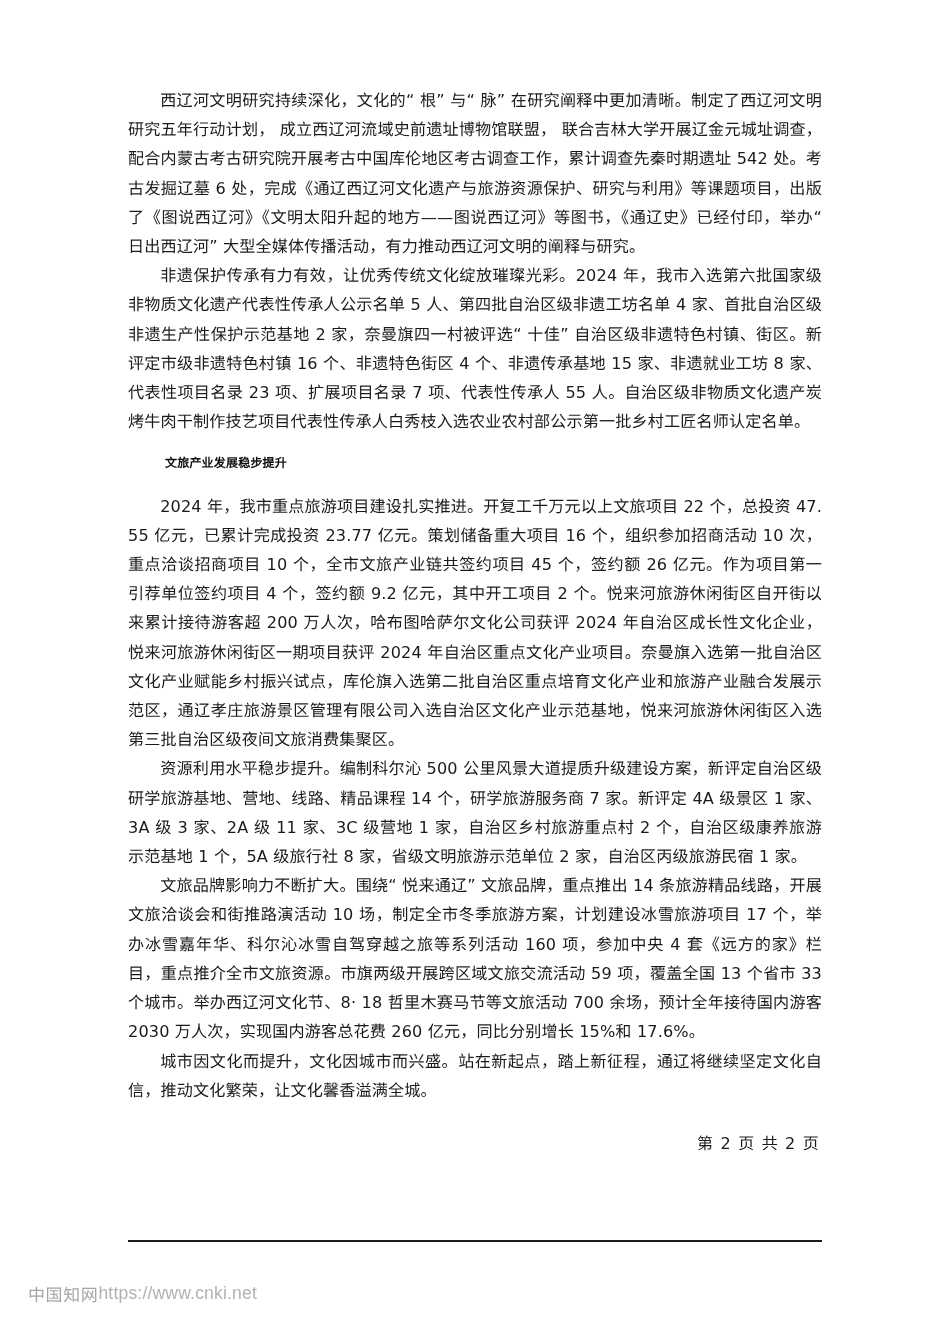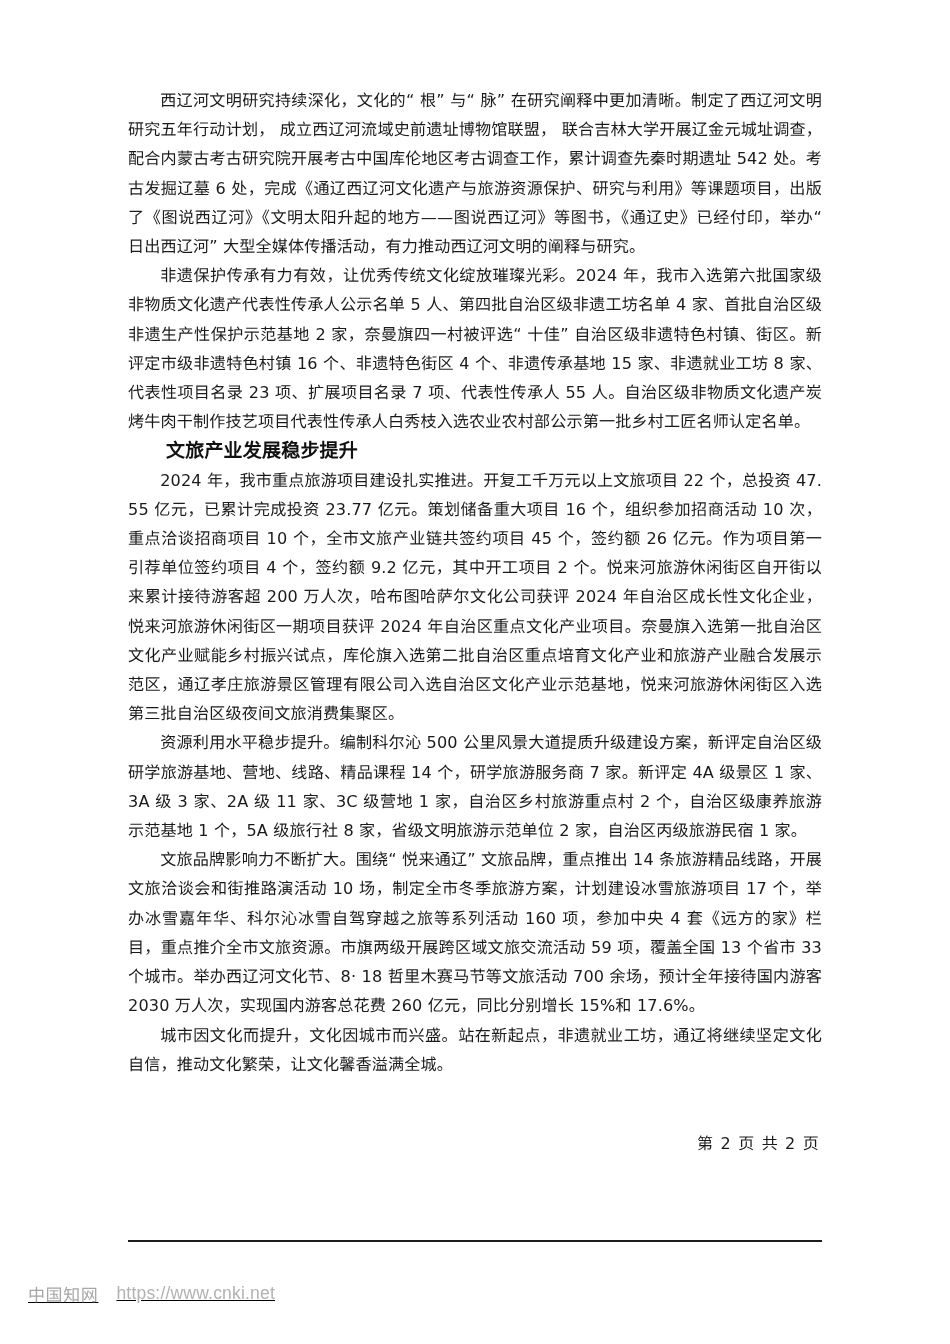--- a/index.html
+++ b/index.html
@@ -35,22 +35,22 @@
     color: #1a1a1a;
     text-align: justify;
     text-justify: inter-character;
     text-indent: 2em;
     letter-spacing: 0.15px;
     font-family: "DejaVu Sans", "Liberation Sans", sans-serif;
     word-break: break-all;
   }
 
   .subhead {
-    margin: 0;
-    font-size: 19px;
+    margin: 13px;
+    font-size: 12px;
     line-height: 29.2px;
     color: #111111;
     text-indent: 2em;
     font-weight: 600;
     letter-spacing: 0.2px;
     font-family: "DejaVu Sans", "Liberation Sans", sans-serif;
   }
 
   
   .page-number {
@@ -74,22 +74,20 @@
     background: #1c1c1c;
   }
 
   
   .footer-brand {
     position: absolute;
     left: 28px;
     top: 1281px;
     display: flex;
     align-items: center;
-    gap: 18px;
-    text-decoration: underline;
   }
   .brand-name {
     font-size: 17px;
     color: #a6a6a6;
     letter-spacing: 0.6px;
     font-family: "DejaVu Sans", "Liberation Sans", sans-serif;
     white-space: nowrap;
   }
   .brand-url {
     font-size: 17.5px;
@@ -104,21 +102,21 @@
 
 <div class="page">
 
   <div class="doc-body">
       <p class="para">西辽河文明研究持续深化，文化的“ 根” 与“ 脉” 在研究阐释中更加清晰。制定了西辽河文明研究五年行动计划， 成立西辽河流域史前遗址博物馆联盟， 联合吉林大学开展辽金元城址调查，配合内蒙古考古研究院开展考古中国库伦地区考古调查工作，累计调查先秦时期遗址 542 处。考古发掘辽墓 6 处，完成《通辽西辽河文化遗产与旅游资源保护、研究与利用》等课题项目，出版了《图说西辽河》《文明太阳升起的地方——图说西辽河》等图书，《通辽史》已经付印，举办“ 日出西辽河” 大型全媒体传播活动，有力推动西辽河文明的阐释与研究。</p>
       <p class="para">非遗保护传承有力有效，让优秀传统文化绽放璀璨光彩。2024 年，我市入选第六批国家级非物质文化遗产代表性传承人公示名单 5 人、第四批自治区级非遗工坊名单 4 家、首批自治区级非遗生产性保护示范基地 2 家，奈曼旗四一村被评选“ 十佳” 自治区级非遗特色村镇、街区。新评定市级非遗特色村镇 16 个、非遗特色街区 4 个、非遗传承基地 15 家、非遗就业工坊 8 家、代表性项目名录 23 项、扩展项目名录 7 项、代表性传承人 55 人。自治区级非物质文化遗产炭烤牛肉干制作技艺项目代表性传承人白秀枝入选农业农村部公示第一批乡村工匠名师认定名单。</p>
       <p class="subhead">文旅产业发展稳步提升</p>
       <p class="para">2024 年，我市重点旅游项目建设扎实推进。开复工千万元以上文旅项目 22 个，总投资 47.55 亿元，已累计完成投资 23.77 亿元。策划储备重大项目 16 个，组织参加招商活动 10 次，重点洽谈招商项目 10 个，全市文旅产业链共签约项目 45 个，签约额 26 亿元。作为项目第一引荐单位签约项目 4 个，签约额 9.2 亿元，其中开工项目 2 个。悦来河旅游休闲街区自开街以来累计接待游客超 200 万人次，哈布图哈萨尔文化公司获评 2024 年自治区成长性文化企业，悦来河旅游休闲街区一期项目获评 2024 年自治区重点文化产业项目。奈曼旗入选第一批自治区文化产业赋能乡村振兴试点，库伦旗入选第二批自治区重点培育文化产业和旅游产业融合发展示范区，通辽孝庄旅游景区管理有限公司入选自治区文化产业示范基地，悦来河旅游休闲街区入选第三批自治区级夜间文旅消费集聚区。</p>
       <p class="para">资源利用水平稳步提升。编制科尔沁 500 公里风景大道提质升级建设方案，新评定自治区级研学旅游基地、营地、线路、精品课程 14 个，研学旅游服务商 7 家。新评定 4A 级景区 1 家、3A 级 3 家、2A 级 11 家、3C 级营地 1 家，自治区乡村旅游重点村 2 个，自治区级康养旅游示范基地 1 个，5A 级旅行社 8 家，省级文明旅游示范单位 2 家，自治区丙级旅游民宿 1 家。</p>
       <p class="para">文旅品牌影响力不断扩大。围绕“ 悦来通辽” 文旅品牌，重点推出 14 条旅游精品线路，开展文旅洽谈会和街推路演活动 10 场，制定全市冬季旅游方案，计划建设冰雪旅游项目 17 个，举办冰雪嘉年华、科尔沁冰雪自驾穿越之旅等系列活动 160 项，参加中央 4 套《远方的家》栏目，重点推介全市文旅资源。市旗两级开展跨区域文旅交流活动 59 项，覆盖全国 13 个省市 33 个城市。举办西辽河文化节、8· 18 哲里木赛马节等文旅活动 700 余场，预计全年接待国内游客 2030 万人次，实现国内游客总花费 260 亿元，同比分别增长 15%和 17.6%。</p>
-      <p class="para">城市因文化而提升，文化因城市而兴盛。站在新起点，非遗就业工坊，通辽将继续坚定文化自信，推动文化繁荣，让文化馨香溢满全城。</p>
+      <p class="para">城市因文化而提升，文化因城市而兴盛。站在新起点，踏上新征程，通辽将继续坚定文化自信，推动文化繁荣，让文化馨香溢满全城。</p>
     </div>
 
   <div class="page-number">第 2 页 共 2 页</div>
 
   <div class="bottom-rule"></div>
 
   <div class="footer-brand">
     <span class="brand-name">中国知网</span>
     <span class="brand-url">https://www.cnki.net</span>
   </div>

